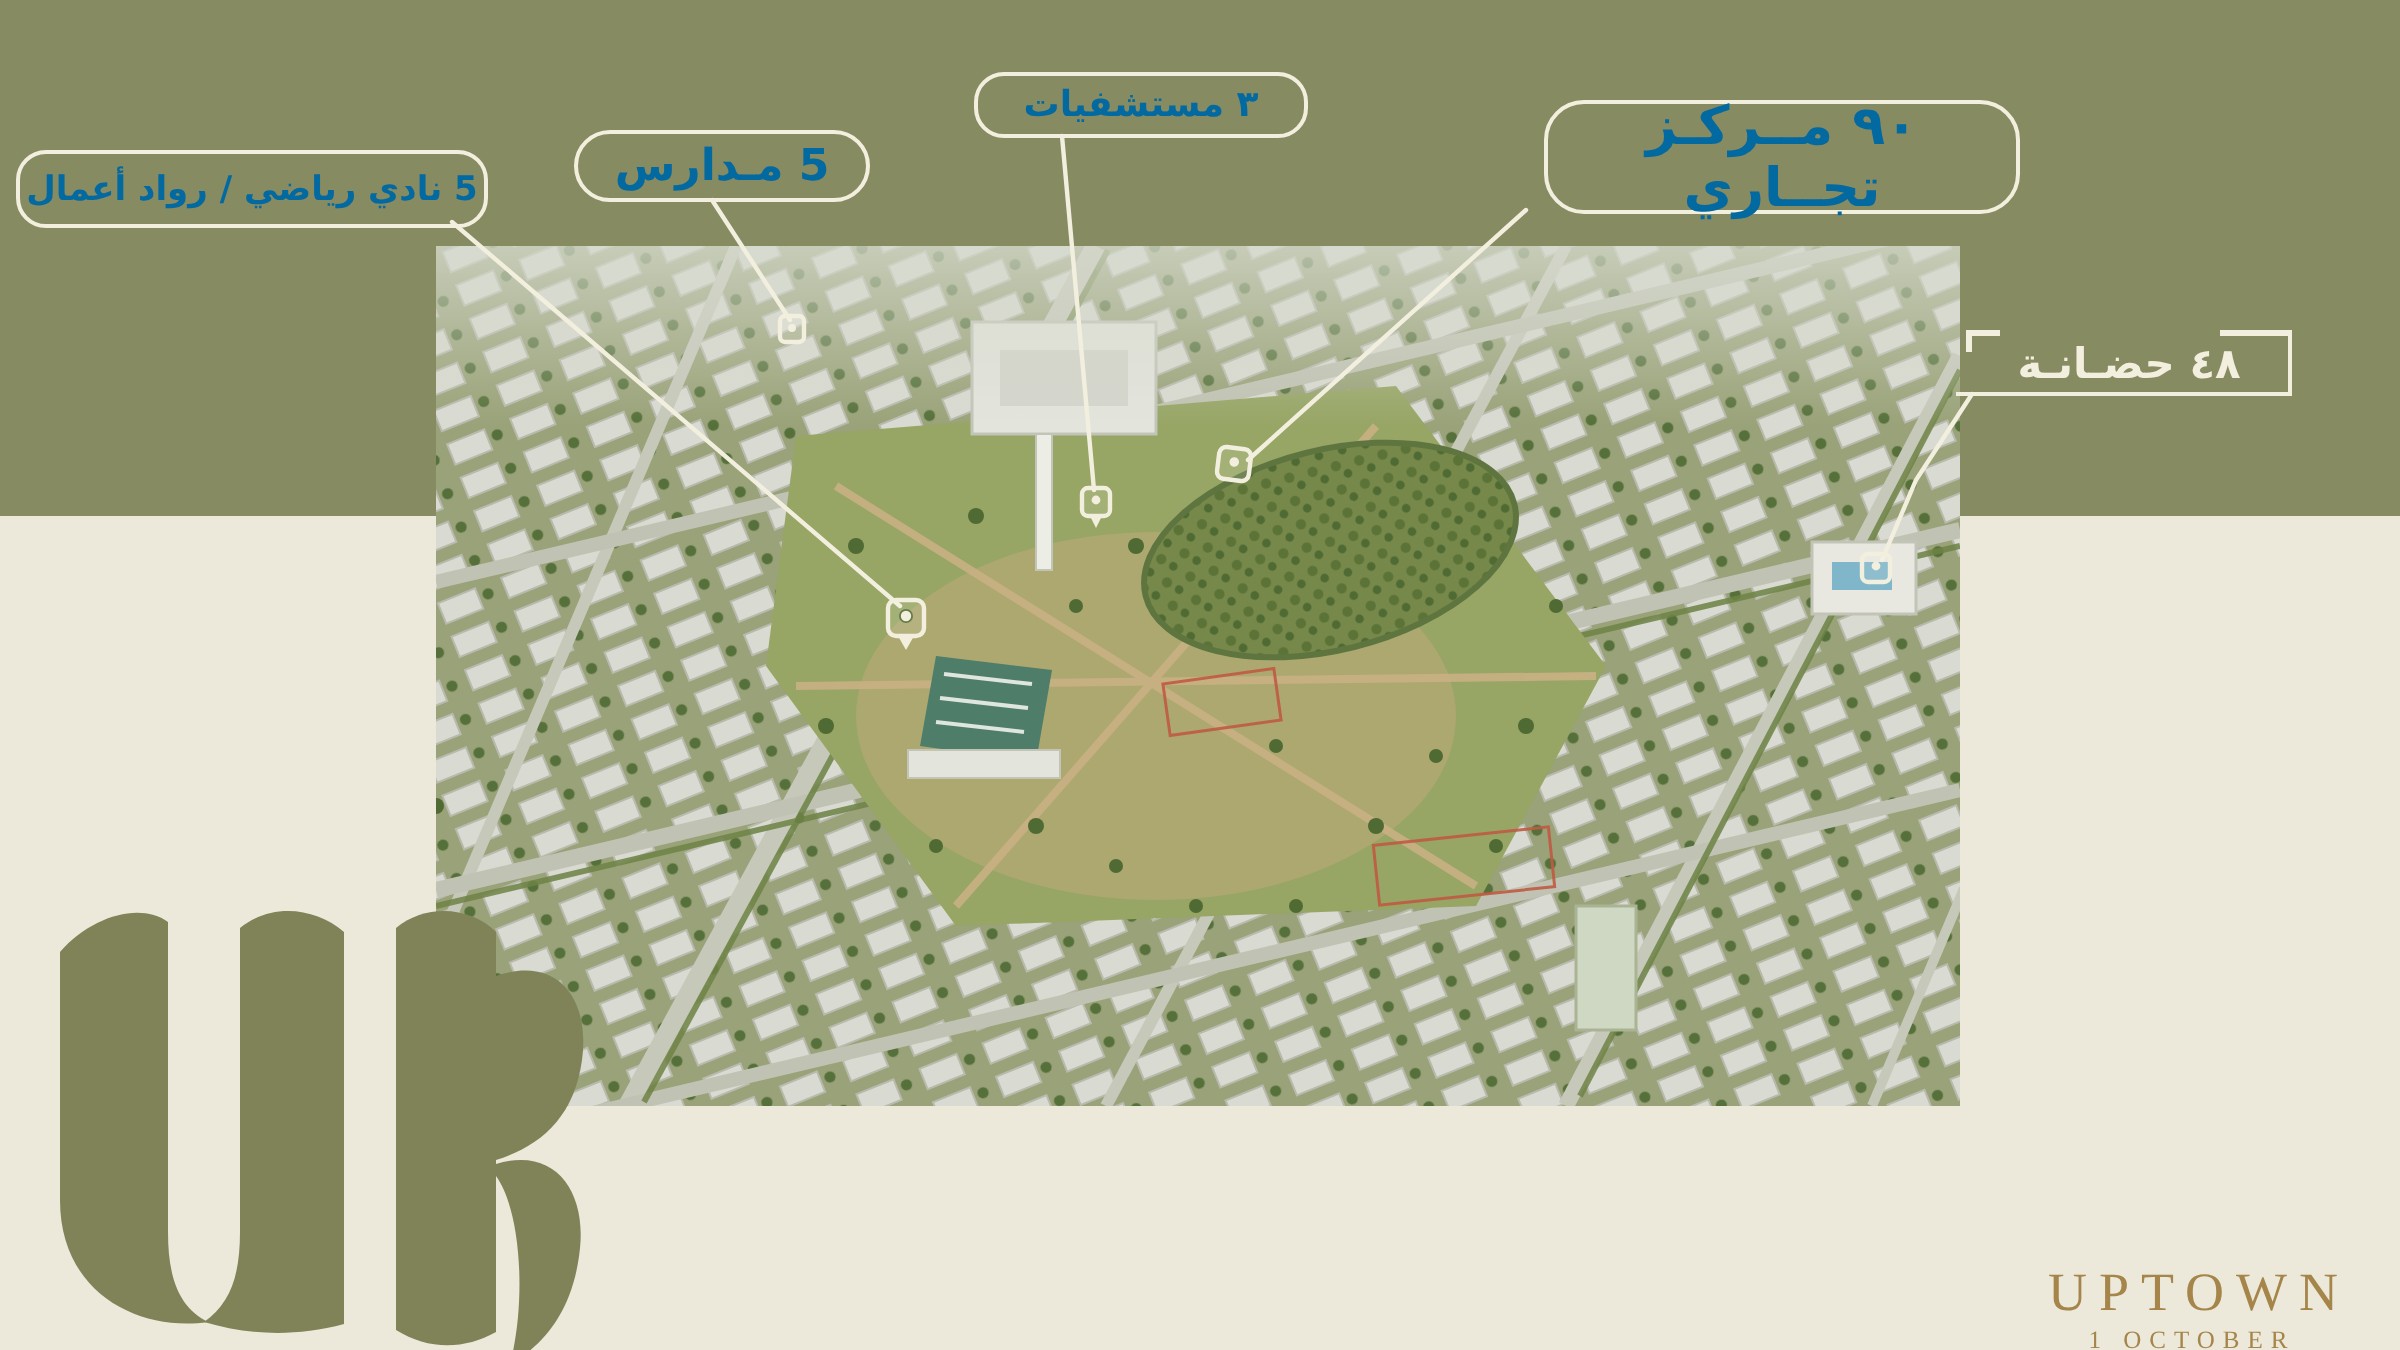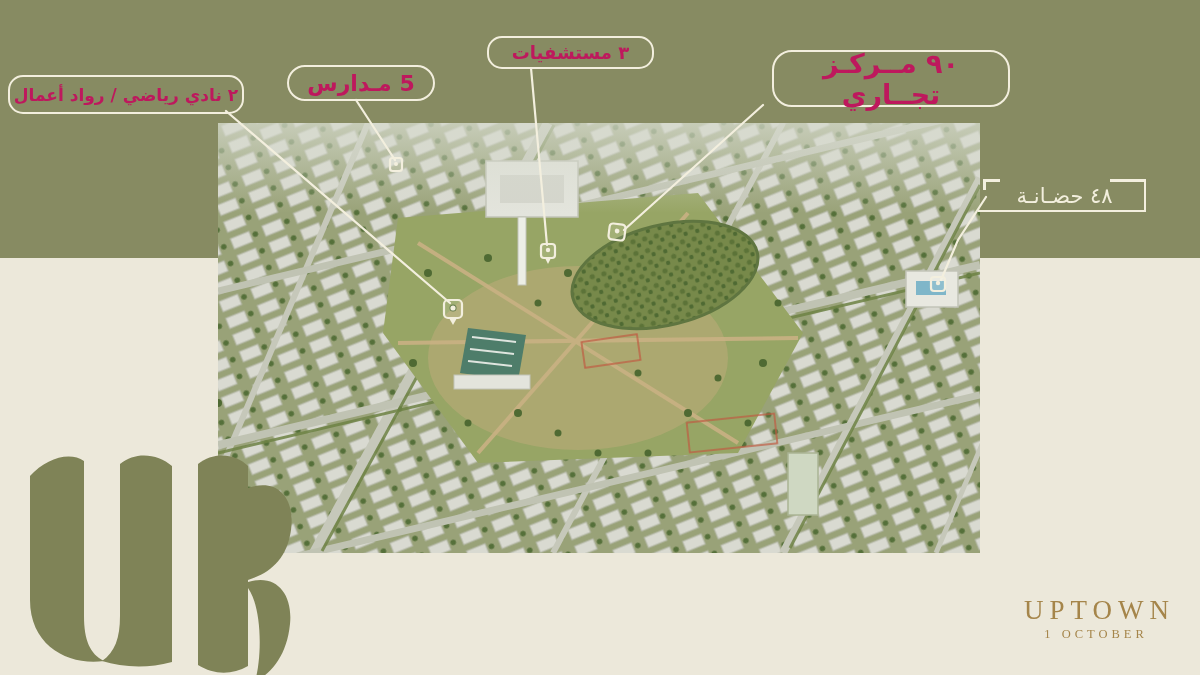--- a/index.html
+++ b/index.html
@@ -15,47 +15,47 @@
   .photo{position:absolute;left:218px;top:123px;width:762px;height:430px;z-index:2;overflow:hidden;}
   .photo svg{display:block;}
 
   
   .overlay{position:absolute;left:0;top:0;width:1200px;height:675px;z-index:3;pointer-events:none;}
 
   
   .callout{
     position:absolute;z-index:4;box-sizing:border-box;
     border:2.5px solid #f3efde;border-radius:18px;
-    color:#be185d;font-weight:700;text-align:center;
+    color:#0369a1;font-weight:700;text-align:center;
     display:flex;align-items:center;justify-content:center;
     direction:rtl;letter-spacing:0;
   }
   .co-sports{left:8px;top:75px;width:236px;height:39px;font-size:17px;border-radius:15px;}
   .co-schools{left:287px;top:65px;width:148px;height:36px;font-size:22px;}
   .co-hospitals{left:487px;top:36px;width:167px;height:33px;font-size:18px;border-radius:15px;}
   .co-commercial{left:772px;top:50px;width:238px;height:57px;font-size:27px;border-radius:20px;}
 
   
-  .nursery{position:absolute;left:983px;top:179px;width:163px;height:33px;z-index:4;
-    color:#f3efde;font-weight:400;font-size:21px;direction:rtl;
+  .nursery{position:absolute;left:983px;top:165px;width:163px;height:33px;z-index:4;
+    color:#f3efde;font-weight:700;font-size:21px;direction:rtl;
     display:flex;align-items:center;justify-content:center;}
   .nursery .ln{position:absolute;background:#f3efde;}
   .ln-right{right:0;top:0;width:2.5px;height:33px;}
   .ln-topright{right:0;top:0;width:36px;height:2.5px;}
   .ln-topleft{left:0;top:0;width:17px;height:2.5px;}
   .ln-lefttick{left:0;top:0;width:2.5px;height:11px;}
   .ln-bottom{left:-5px;right:0;bottom:0;height:2.5px;}
 
   
   .monogram{position:absolute;left:26px;top:454px;z-index:5;}
 
   
   .brand{position:absolute;left:1018px;top:595px;width:152px;text-align:center;z-index:5;
     color:#a5854a;font-family:"Liberation Serif", serif;}
-  .brand .name{font-size:27px;letter-spacing:6px;padding-left:6px;font-weight:400;}
+  .brand .name{font-size:27px;letter-spacing:6px;padding-left:6px;font-weight:400;margin-top:36px;}
   .brand .sub{font-size:12.5px;letter-spacing:4px;padding-left:4px;margin-top:1px;}
 </style>
 </head>
 <body>
 
 <div class="band"></div>
 
 <div class="photo" aria-label="aerial-masterplan-render">
   <svg width="762" height="430" viewBox="0 0 762 430">
     <defs>
@@ -189,21 +189,21 @@
       <circle cx="617" cy="231" r="2.4" fill="#f3efde" stroke="none"></circle>
     </g>
     <g>
       <rect x="931" y="277" width="14" height="14" rx="3"></rect>
       <circle cx="938" cy="283" r="2.2" fill="#f3efde" stroke="none"></circle>
     </g>
   </g>
 </svg>
 
 <div class="callout co-sports">
-  <span>٢ نادي رياضي / رواد أعمال</span>
+  <span>5 نادي رياضي / رواد أعمال</span>
 </div>
 <div class="callout co-schools">
   <span>5 مـدارس</span>
 </div>
 <div class="callout co-hospitals">
   <span>٣ مستشفيات</span>
 </div>
 <div class="callout co-commercial">
   <span>٩٠ مــركـز تجــاري</span>
 </div>

